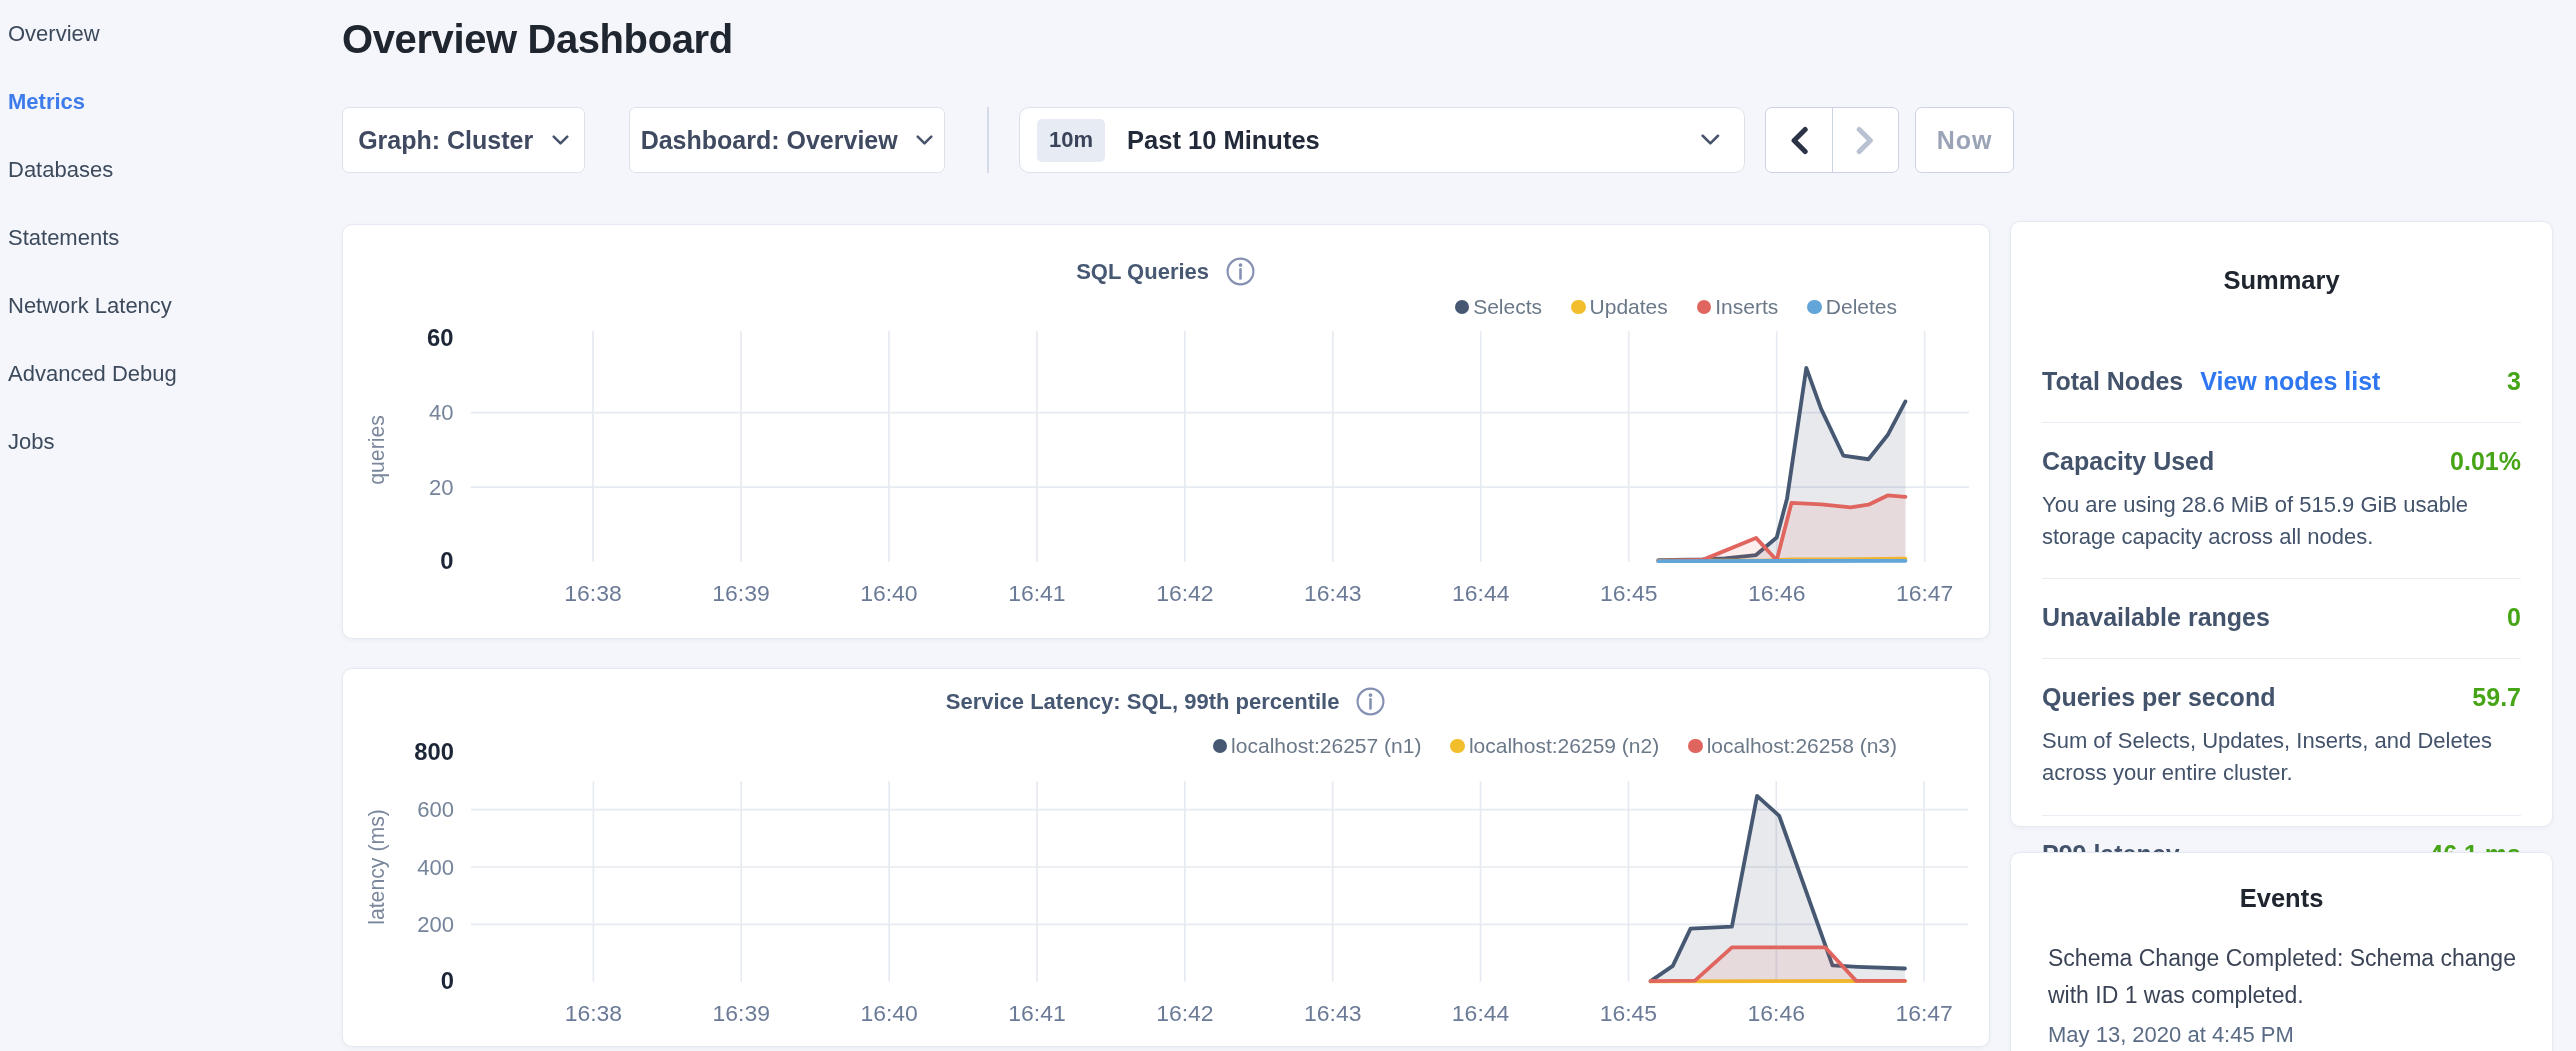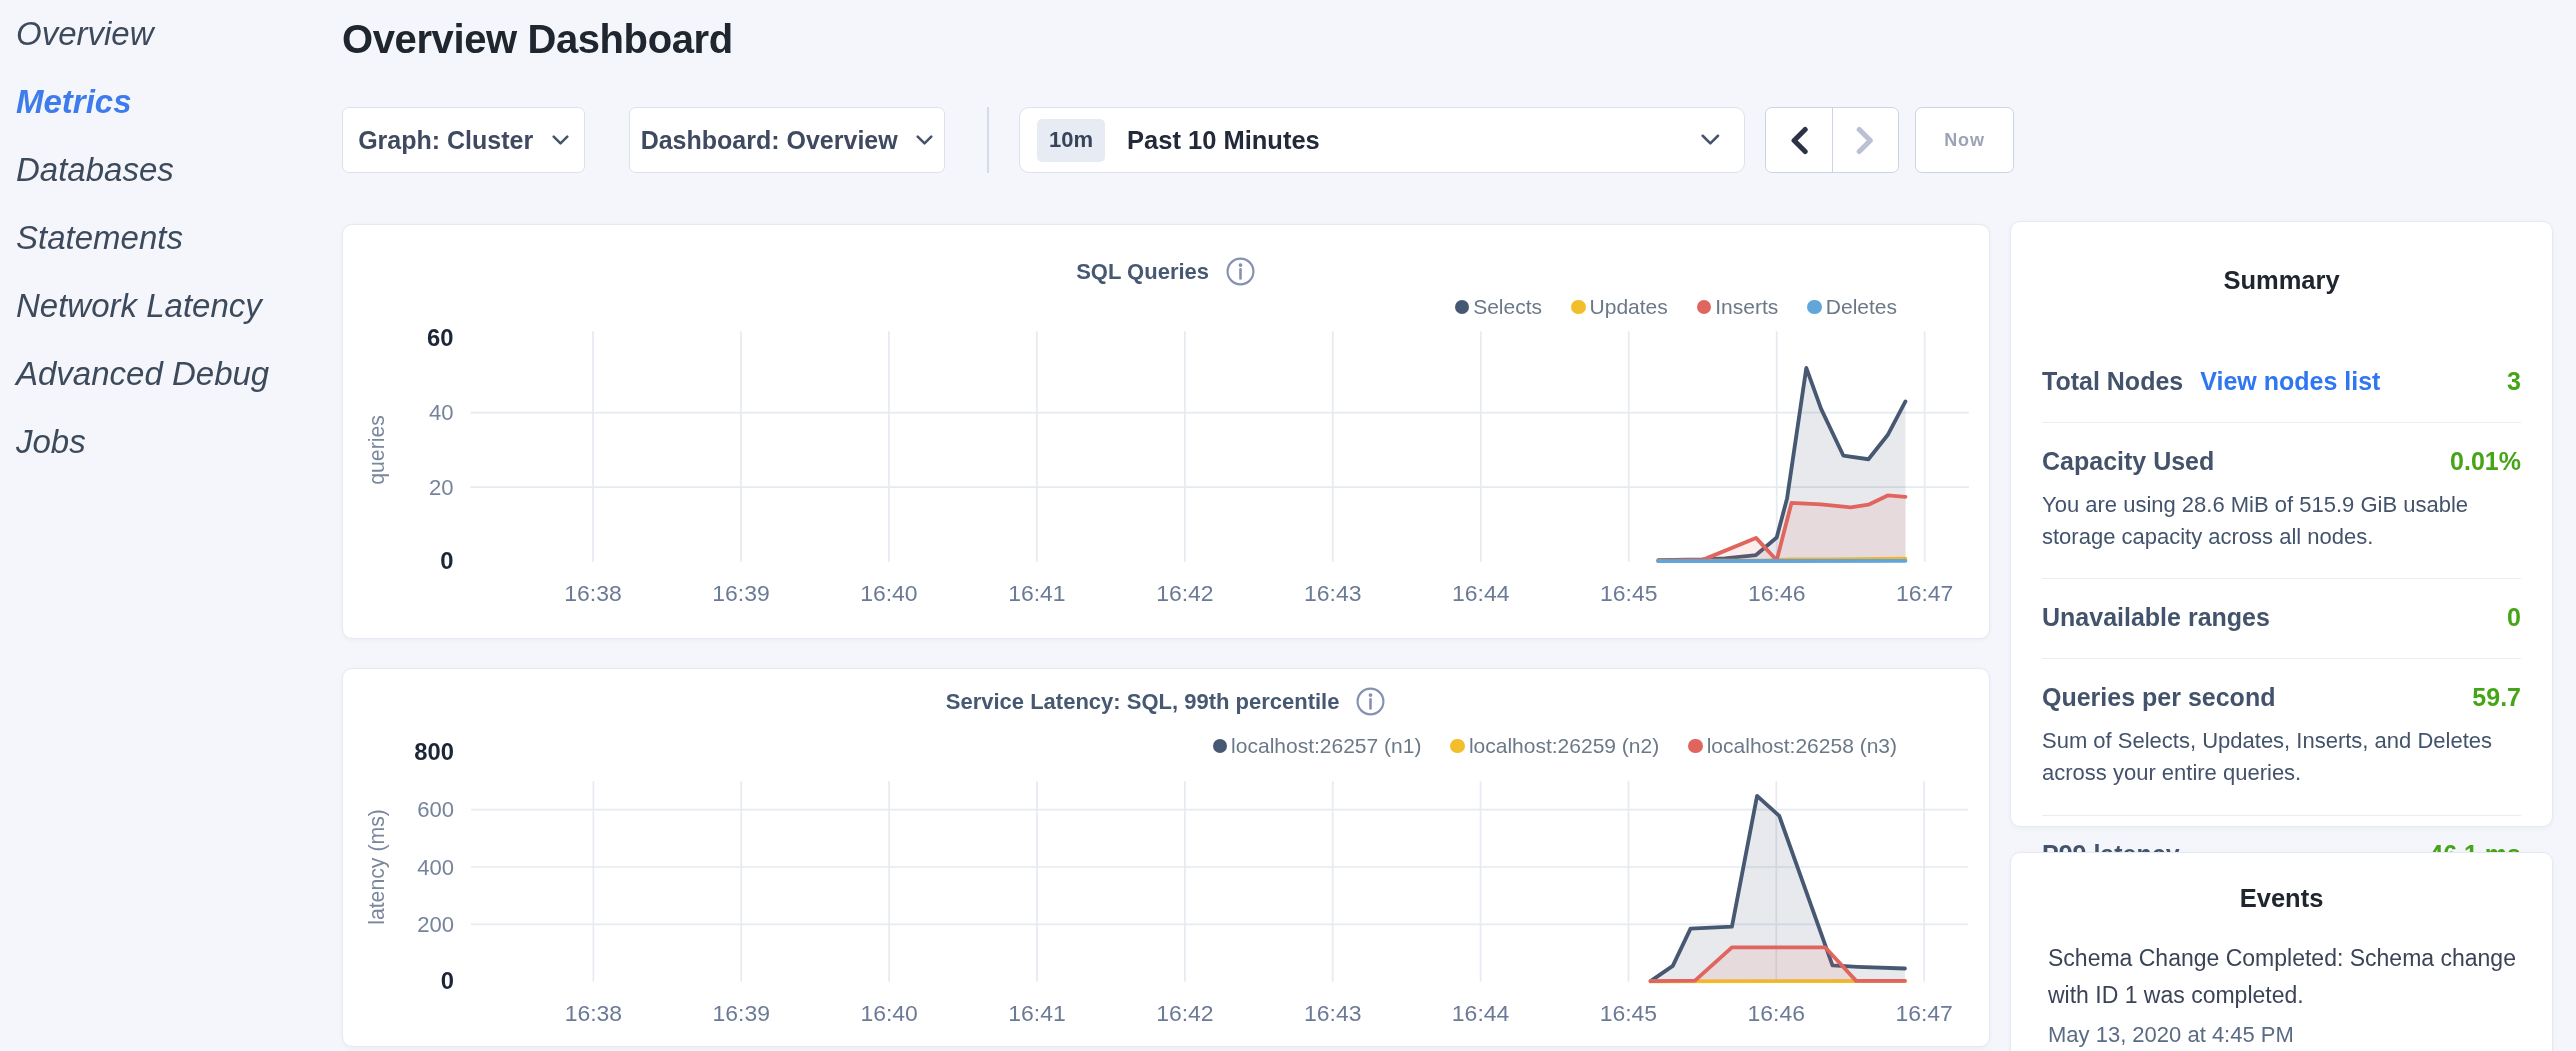--- a/index.html
+++ b/index.html
@@ -4,22 +4,22 @@
 <style>
   * { margin:0; padding:0; box-sizing:border-box; }
   html,body { background:#eef1f7; }
   .root {
     position:relative; width:2576px; height:1051px; overflow:hidden;
     background:#f4f6fb; font-family:"Liberation Sans", sans-serif; color:#3d4a5c;
   }
   
   .sidebar { position:absolute; left:0; top:0; width:340px; height:100%; }
   .side-item {
-    height:68px; display:flex; align-items:center; padding-left:16px;
-    font-size:33px; font-weight:500; color:#3d4a5c; cursor:pointer; text-decoration:none;font-style:italic;
+    height:68px; display:flex; align-items:center; padding-left:8px;
+    font-size:22px; font-weight:500; color:#3d4a5c; cursor:pointer; text-decoration:none;
   }
   .side-item.active { color:#3e7ceb; font-weight:700; }
   
   .page-title { position:absolute; left:342px; top:17px; font-size:40px; font-weight:700; color:#20262f; letter-spacing:-0.4px; }
   
   .toolbar-btn {
     position:absolute; top:107px; height:66px; background:#fff;
     border:1.7px solid #dce1ec; border-radius:6.8px; display:flex; align-items:center;
     justify-content:center; gap:18.7px; font-size:25px; font-weight:700; color:#3f4a61; cursor:pointer;
   }
@@ -35,21 +35,21 @@
   .time-label { margin-left:22px; font-size:25.5px; font-weight:700; color:#222938; flex:1; }
   .time-chevron { margin-right:24px; }
   .nav-group {
     position:absolute; top:107px; left:1765px; width:134px; height:66px; background:#fff;
     border:1.7px solid #ccd3e2; border-radius:6.8px; display:flex;
   }
   .nav-half { flex:1; display:flex; align-items:center; justify-content:center; cursor:pointer; }
   .nav-half + .nav-half { border-left:1.7px solid #ccd3e2; }
   .now-btn {
     position:absolute; top:107px; left:1915px; width:99px; height:66px; background:#fff;
-    border:1.7px solid #ccd3e2; border-radius:6.8px; font-size:18px; font-weight:700;
+    border:1.7px solid #ccd3e2; border-radius:6.8px; font-size:25px; font-weight:700;
     color:#9ba4b6; display:flex; align-items:center; justify-content:center; letter-spacing:0.9px;
   }
   
   .card {
     position:absolute; background:#fff; border:1.7px solid #e5e9f2; border-radius:10.2px;
     box-shadow:0 1.7px 4.3px rgba(40,50,80,0.04);
   }
   .chart-card-1 { left:342px; top:224px; width:1648px; height:415px; }
   .chart-card-2 { left:342px; top:668px; width:1648px; height:379px; }
   .chart-title-row { position:absolute; left:0; right:0; text-align:center; }
@@ -281,21 +281,21 @@
         <div class="sum-row">
           <span class="sum-label">Unavailable ranges</span>
           <span class="sum-value">0</span>
         </div>
       </div>
       <div class="sum-item">
         <div class="sum-row">
           <span class="sum-label">Queries per second</span>
           <span class="sum-value">59.7</span>
         </div>
-        <p class="sum-desc">Sum of Selects, Updates, Inserts, and Deletes across your entire queries.</p>
+        <p class="sum-desc">Sum of Selects, Updates, Inserts, and Deletes across your entire cluster.</p>
       </div>
       <div class="sum-item">
         <div class="sum-row">
           <span class="sum-label">P99 latency</span>
           <span class="sum-value">46.1 ms</span>
         </div>
       </div>
     </div>
   </aside>
 

